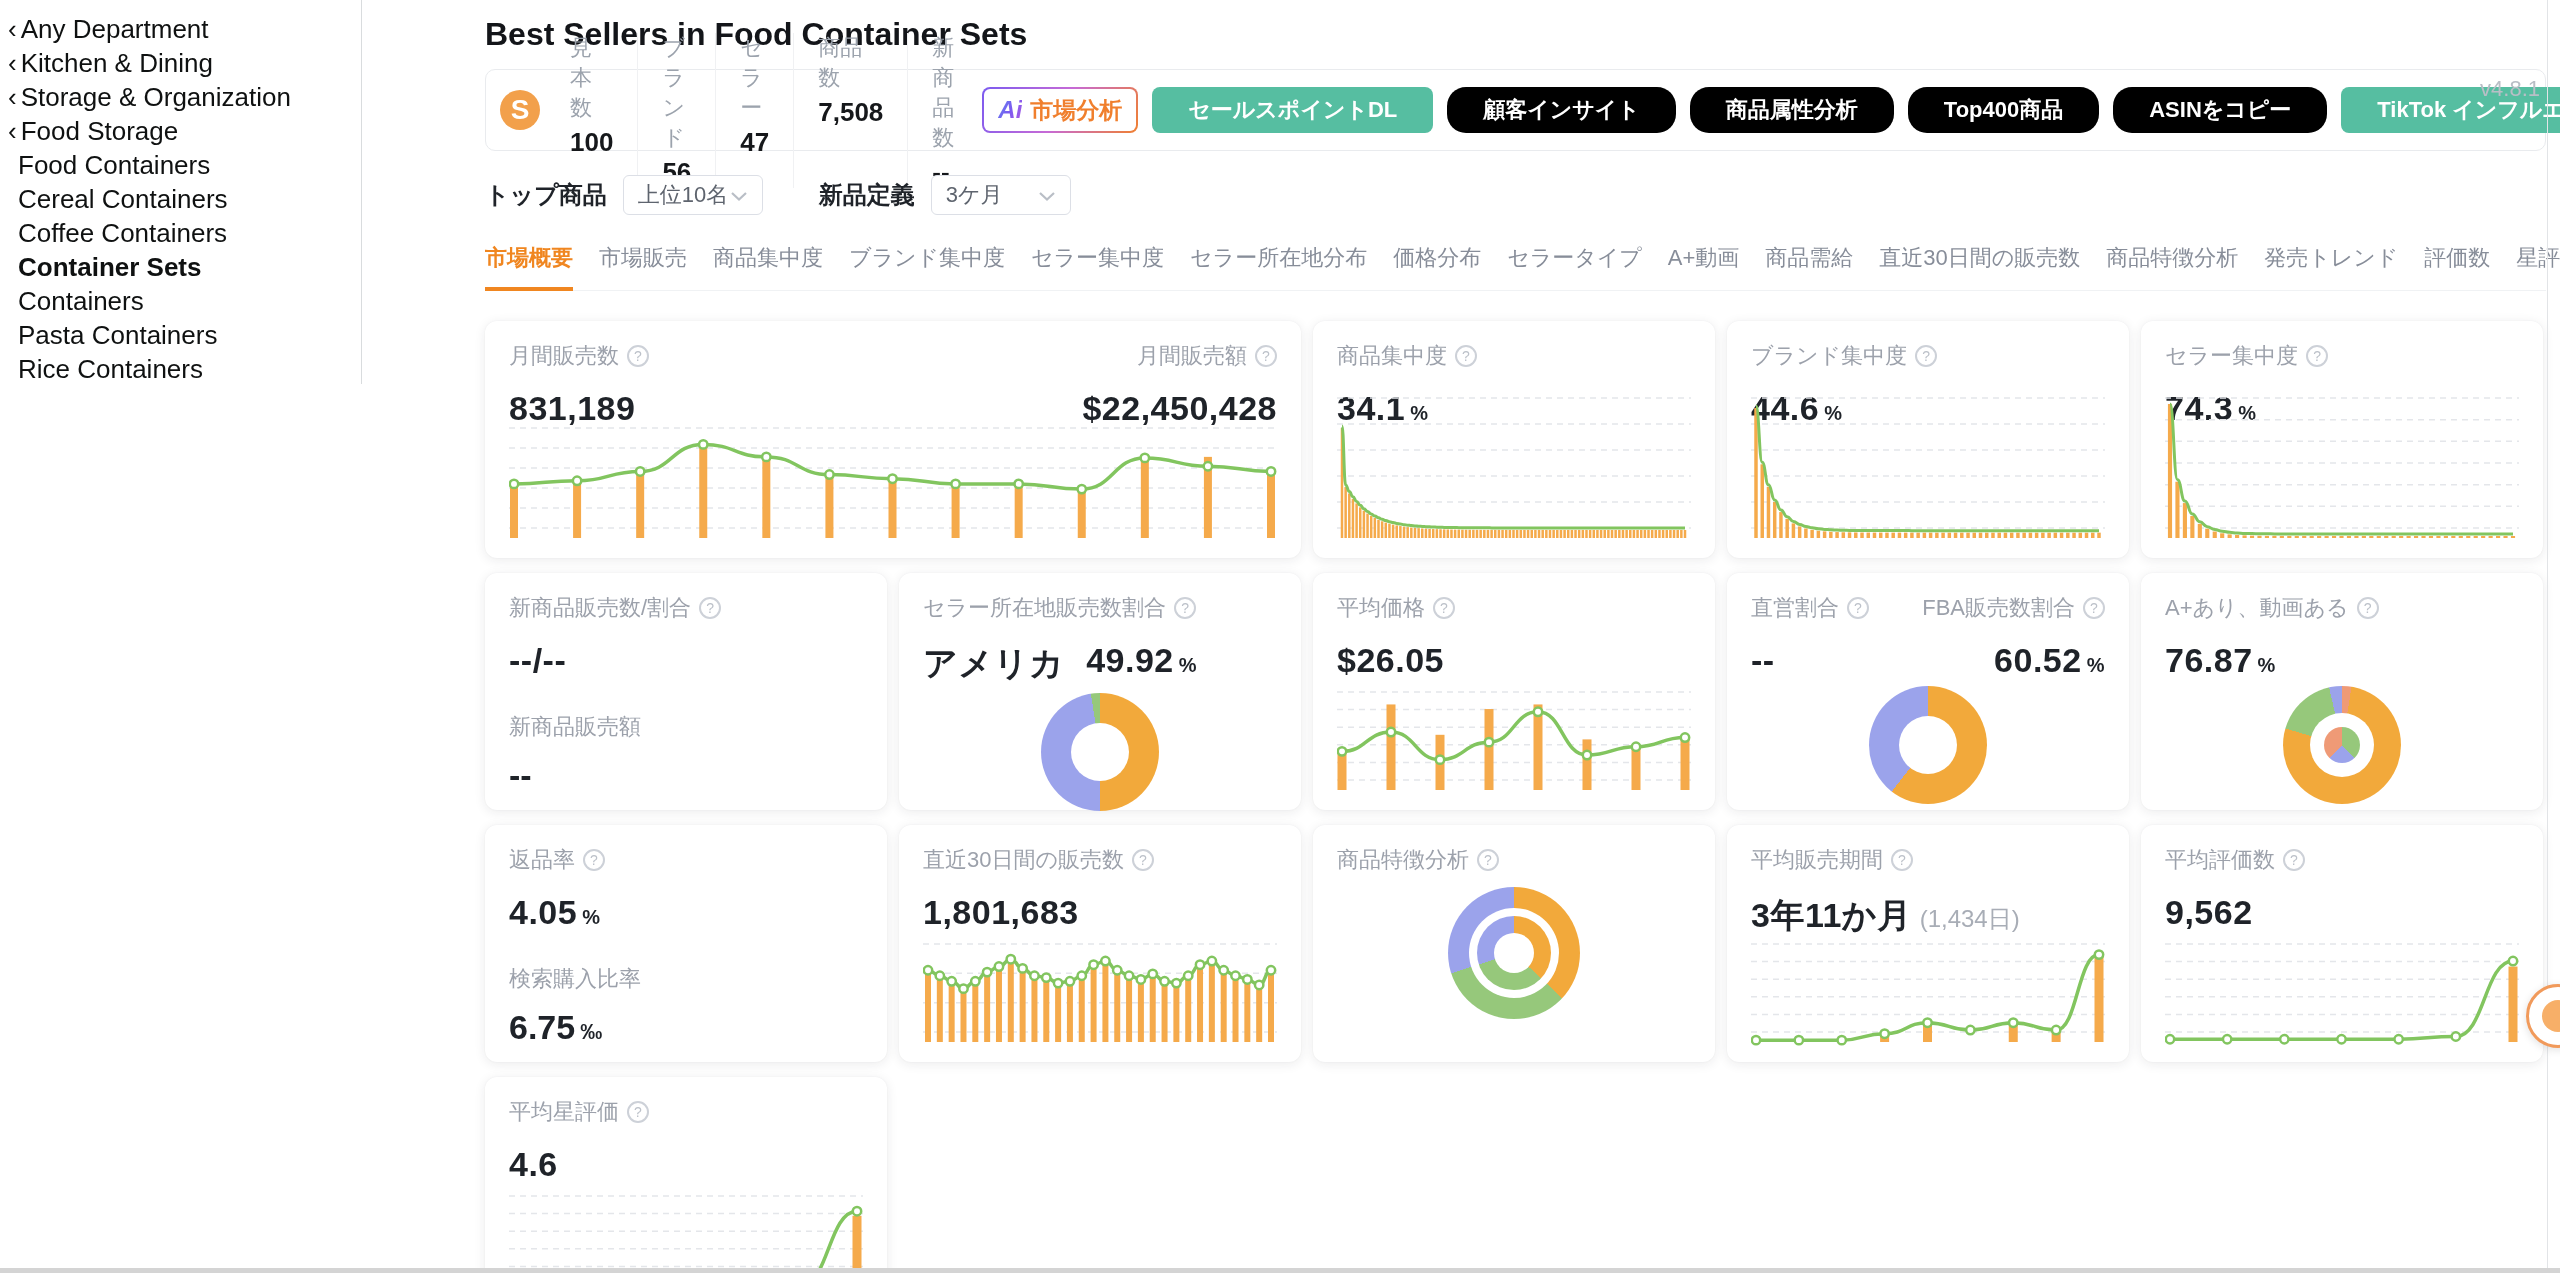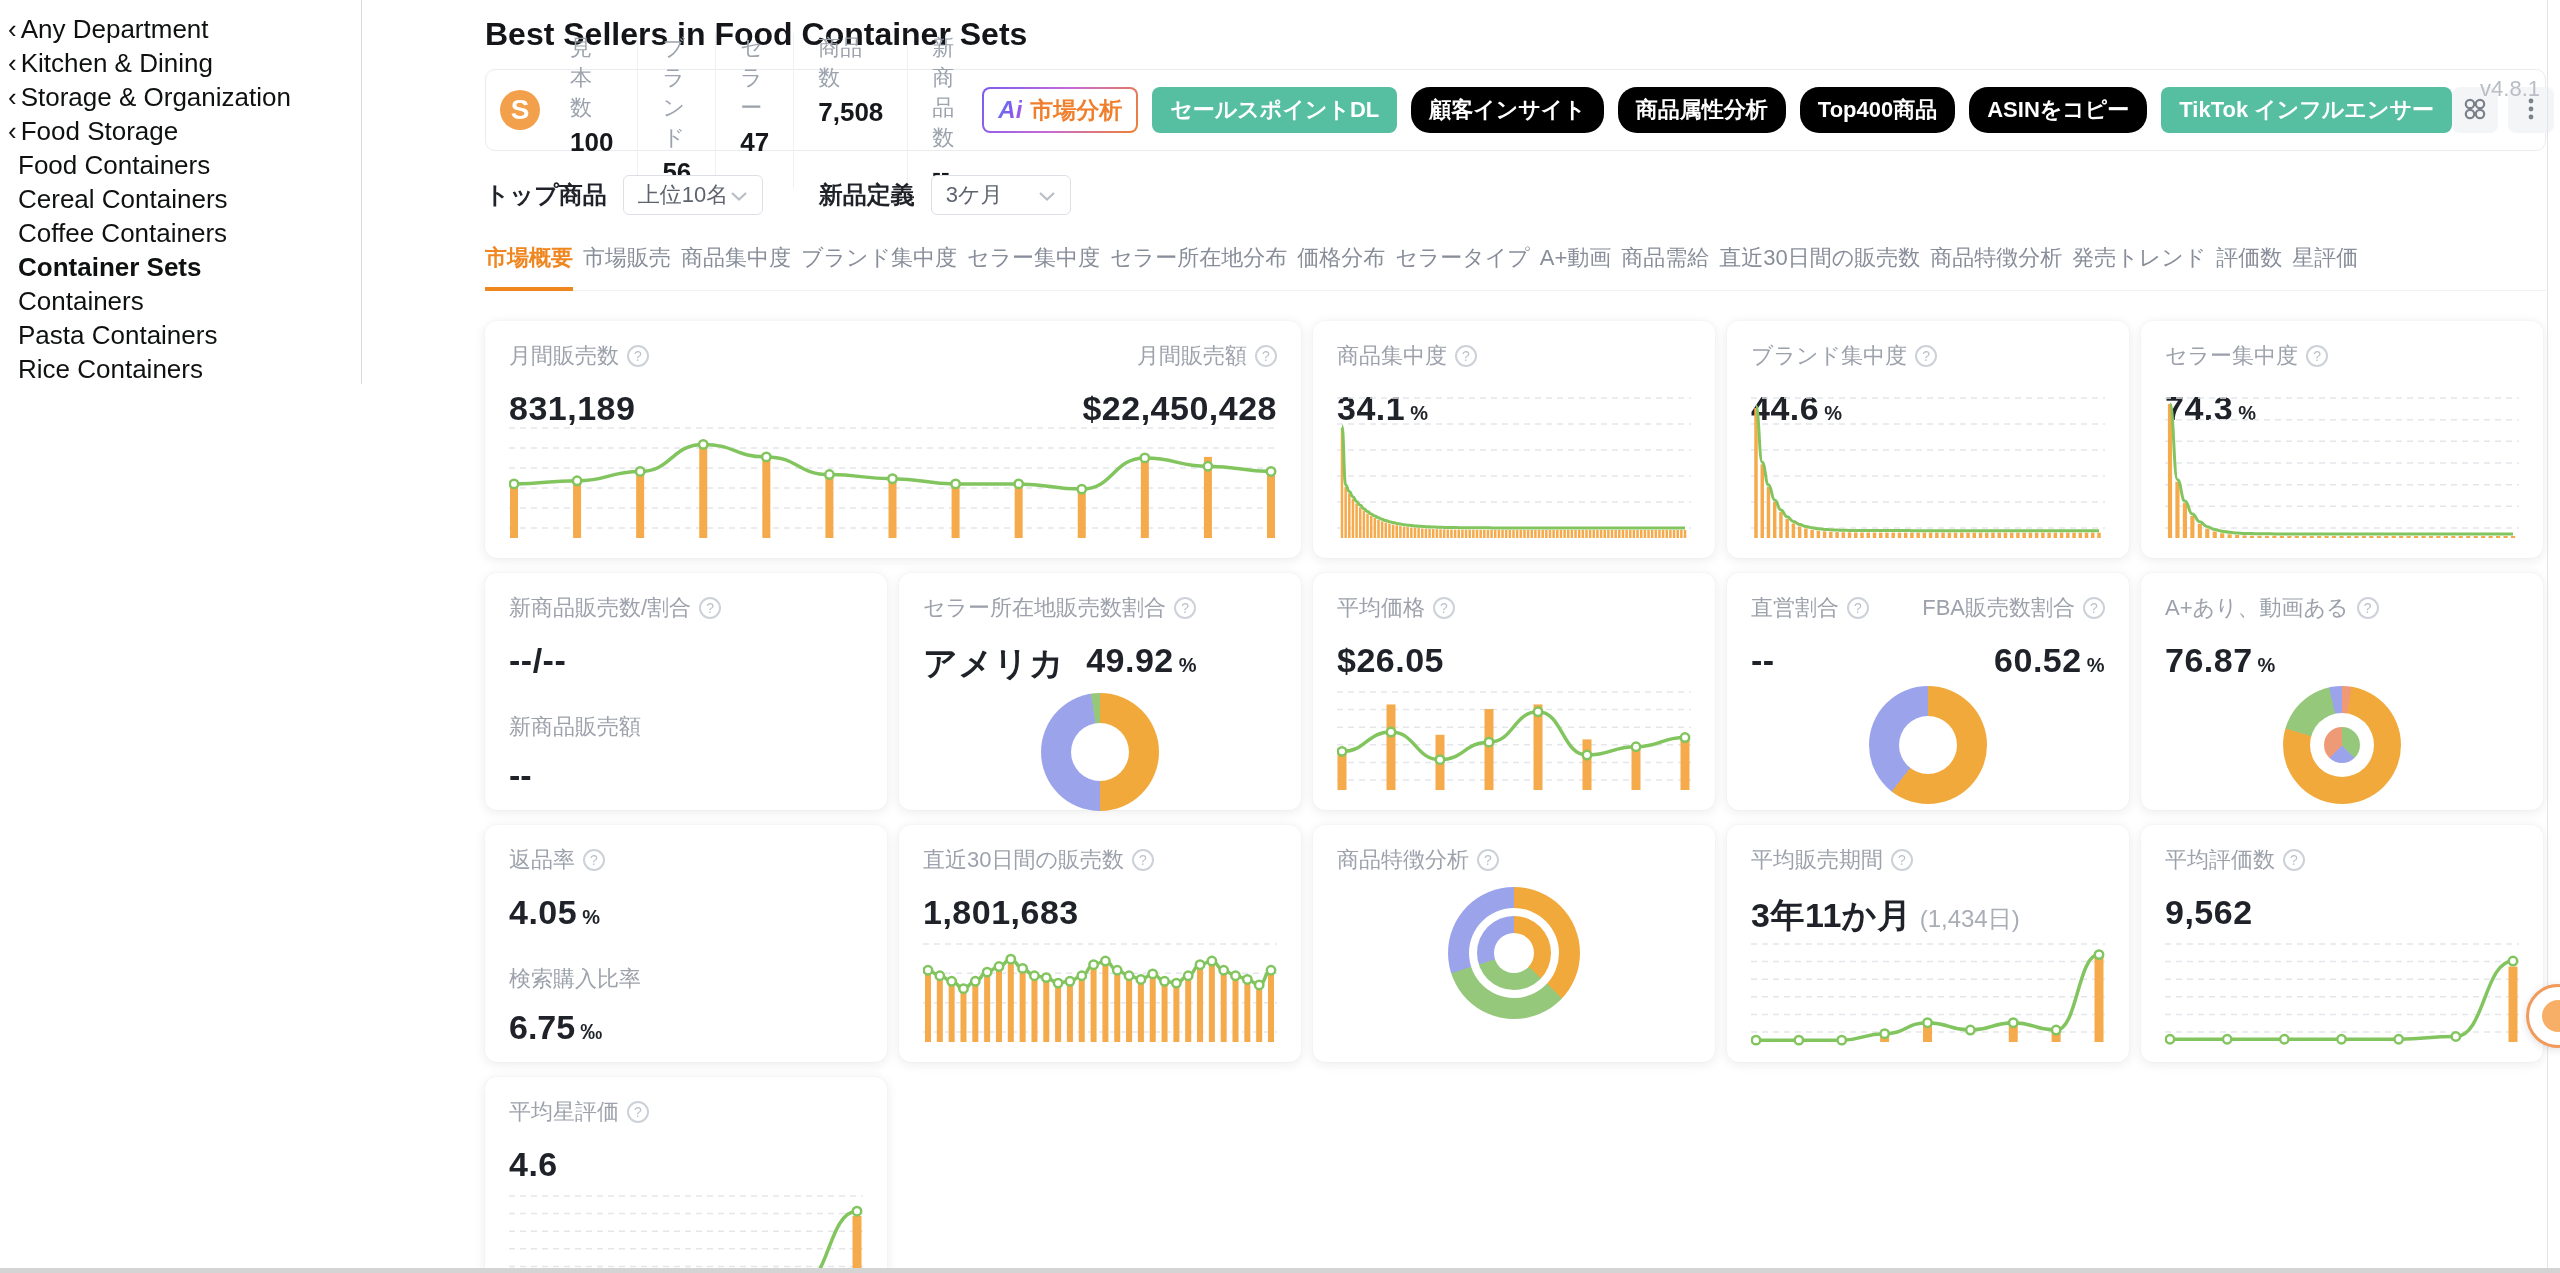--- a/index.html
+++ b/index.html
@@ -31,37 +31,37 @@
   .stat .vl { font-size:26px; font-weight:700; color:#16181B; margin-top:4px; }
 
   .ai-btn { height:46px; padding:8px 14px; border-radius:8px; border:2px solid transparent;
     background:linear-gradient(#fff,#fff) padding-box, linear-gradient(120deg,#7B5BF0,#C66AD6,#F08030) border-box;
     display:flex; align-items:center; gap:8px; cursor:pointer; margin-left:4px; flex:0 0 auto; }
   .ai-btn .px { font-size:24px; font-weight:800; font-style:italic;
     background:linear-gradient(120deg,#5B8BF0,#7B5BF0,#B05BE0); -webkit-background-clip:text; background-clip:text; color:transparent; }
   .ai-btn .lbx { font-size:23px; font-weight:700; color:#F07F2D; }
 
   .abtns { display:flex; }
-  .btn { height:46px; padding:0 18px; border-radius:8px; border:none; color:#fff; font-weight:700;
+  .btn { height:46px; padding:0 36px; border-radius:8px; border:none; color:#fff; font-weight:700;
     font-size:22px; display:flex; align-items:center; margin-left:14px; cursor:pointer; white-space:nowrap;
     font-family:"Liberation Sans","DejaVu Sans",sans-serif; }
   .btn.teal { background:#56BEA1; } .btn.orange { background:#000000;border-radius:19px; }
 
   .icon-btns { margin-left:auto; display:flex; gap:10px; align-items:center; }
   .icon-btn { width:46px; height:46px; border-radius:8px; background:#F4F5F7; border:none; color:#7C828C;
     display:flex; align-items:center; justify-content:center; cursor:pointer; }
 
   .filters { margin:24px 0 0 20px; display:flex; align-items:center; gap:16px; }
   .f-label { font-size:24px; font-weight:700; color:#1F2329; }
   .select { width:140px; height:40px; border:1px solid #DCDFE6; border-radius:6px; background:#fff;
     display:flex; align-items:center; justify-content:space-between; padding:0 14px; color:#5E646E;
     font-size:22px; cursor:pointer; }
   .f-gap { width:24px; }
 
-  .tabs { margin:28px 0 0 20px; width:2061px; display:flex; gap:10px; border-bottom:1px solid #F0F2F4; }
+  .tabs { margin:28px 0 0 20px; width:2061px; display:flex; gap:26px; border-bottom:1px solid #F0F2F4; }
   .tab { font-size:22px; color:#878D99; padding-bottom:14px; cursor:pointer; white-space:nowrap; }
   .tab.active { color:#F08620; font-weight:700; border-bottom:4px solid #F08620; margin-bottom:-1px; }
 
   
   .cards { margin:30px 0 0 20px; width:2061px; display:grid;
     grid-template-columns:repeat(5,402px); grid-auto-rows:237px; gap:15px 12px; }
   .card { background:#fff; border-radius:12px; position:relative; padding:20px 24px;
     box-shadow:0 2px 12px rgba(31,35,41,.09), 0 0 2px rgba(31,35,41,.05); }
   .card.span2 { grid-column:span 2; }
   .head { display:flex; justify-content:space-between; align-items:center; }

